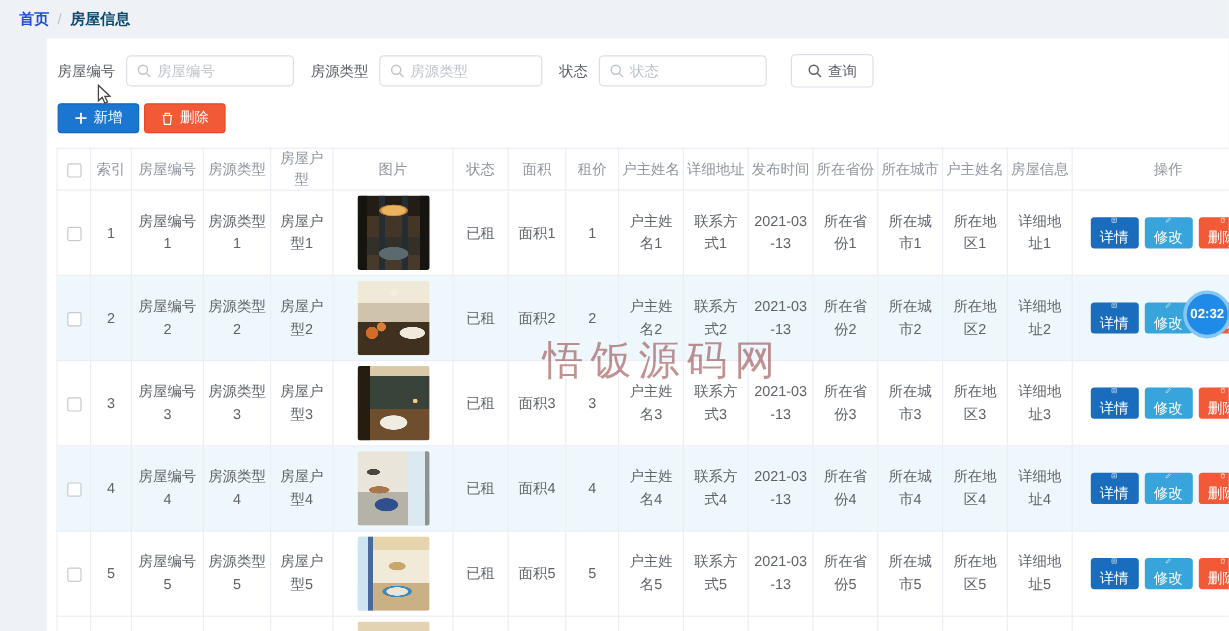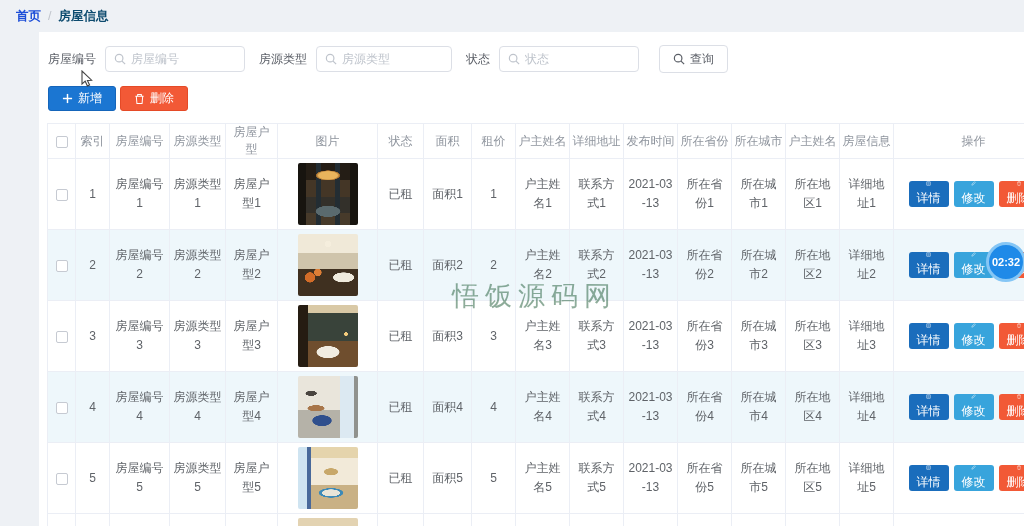--- a/index.html
+++ b/index.html
@@ -76,22 +76,22 @@
 
   
   .acts { display:flex; justify-content:center; gap:5px; }
   .abtn { height:26px; padding:0 8px; border:none; border-radius:3px; color:#fff; font-size:12px;
           display:inline-flex; align-items:center; gap:4px; cursor:pointer; font-family:inherit; white-space:nowrap;flex-direction:column; }
   .abtn.detail { background:#1a6dbc; }
   .abtn.edit   { background:#38a4dc; }
   .abtn.ddel   { background:#f25936; }
 
   
-  .watermark { position:absolute; left:452px; top:278px; font-size:27px; letter-spacing:6px;
-               color:#14532d; opacity:.48; pointer-events:none; z-index:5; white-space:nowrap; }
+  .watermark { position:absolute; left:452px; top:278px; font-size:34px; letter-spacing:6px;
+               color:#7f1d1d; opacity:.48; pointer-events:none; z-index:5; white-space:nowrap; }
 
   
   .timer { position:absolute; left:986px; top:242px; width:40px; height:40px; border-radius:50%;
            background:#1f8ae8; border:3px solid #85c6f5; color:#fff; font-size:11px; font-weight:700;
            display:flex; align-items:center; justify-content:center; z-index:10; cursor:pointer; }
 
   .cursor { position:absolute; left:81px; top:70px; z-index:20; pointer-events:none; }
 </style>
 </head>
 <body>

